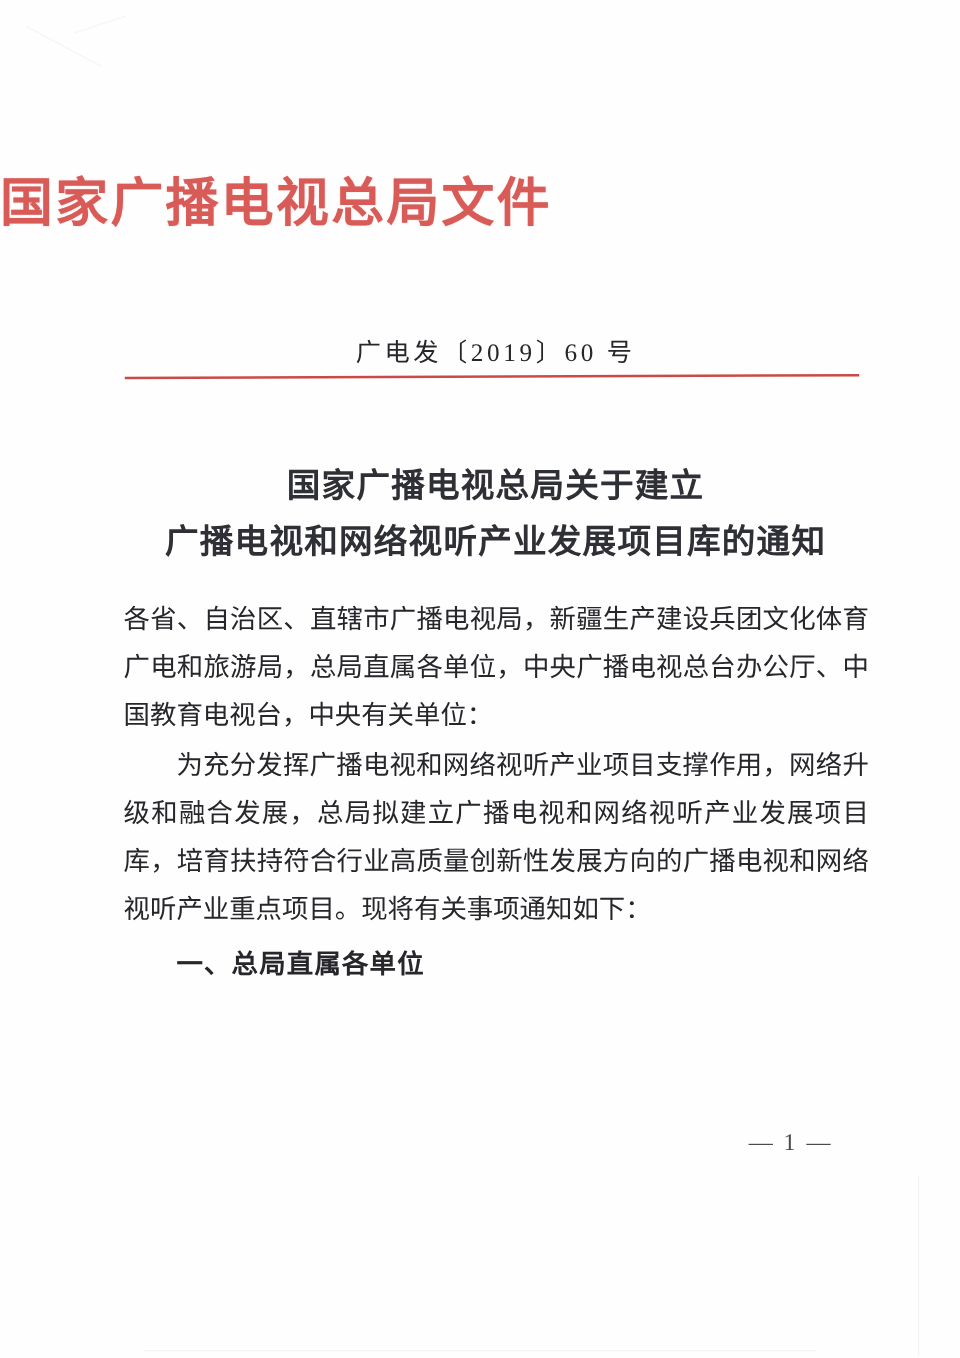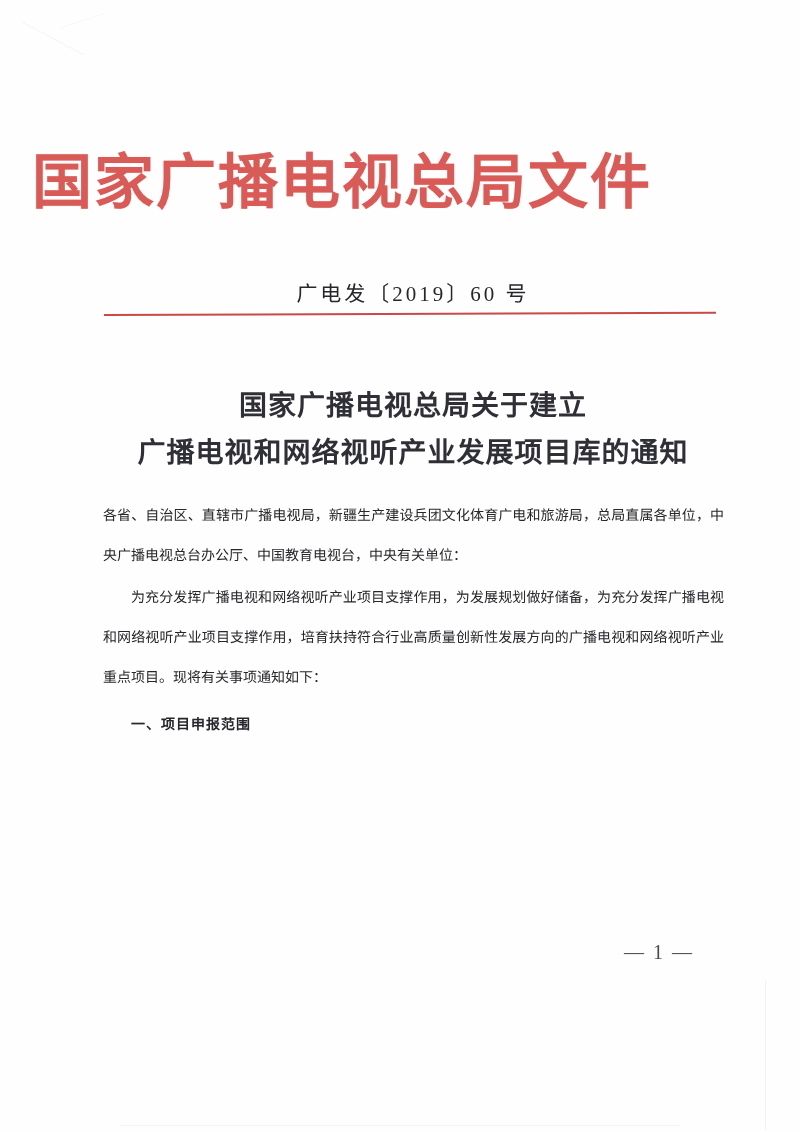--- a/index.html
+++ b/index.html
@@ -36,22 +36,21 @@
   .artifact-1 { left: 18px; top: 38px; width: 70px; height: 1px; transform: rotate(28deg); opacity: .25; }
   .artifact-2 { left: 60px; top: 20px; width: 46px; height: 1px; transform: rotate(-18deg); opacity: .2; }
   .artifact-3 { right: 34px; top: 980px; width: 1px; height: 150px; opacity: .3; }
   .artifact-4 { left: 120px; bottom: 6px; width: 560px; height: 1px; opacity: .25; }
 
   .letterhead {
     position: absolute;
     top: 133px;
     left: 0;
     width: 684px;
-    text-align: center;
-    font-size: 60px;
+    font-size: 44px;
     font-weight: 700;
     letter-spacing: 2px;
     color: var(--header-red);
     white-space: nowrap;
     text-shadow: 0 0 1px rgba(217, 91, 87, 0.45);
   }
   .doc-number {
     position: absolute;
     top: 277px;
     left: 0;
@@ -81,21 +80,21 @@
     font-weight: 700;
     line-height: 47px;
     letter-spacing: 1px;
     color: var(--title-color);
   }
   .body-text {
     position: absolute;
     top: 496px;
     left: 103px;
     width: 621px;
-    font-size: 14px;
+    font-size: 22px;
     line-height: 40px;
     text-align: justify;
     color: var(--text-color);
   }
   .body-text p {
     margin: 0;
     padding: 0;
   }
   .para-indent {
     text-indent: 2em;
@@ -135,19 +134,19 @@
 
   <div class="red-rule"></div>
 
   <div class="doc-title">
     <div>国家广播电视总局关于建立</div>
     <div>广播电视和网络视听产业发展项目库的通知</div>
   </div>
 
   <div class="body-text">
     <p class="para-addressees">各省、自治区、直辖市广播电视局，新疆生产建设兵团文化体育广电和旅游局，总局直属各单位，中央广播电视总台办公厅、中国教育电视台，中央有关单位：</p>
-    <p class="para-indent para-intro">为充分发挥广播电视和网络视听产业项目支撑作用，为发展规划做好储备，为充分发挥广播电视和网络视听产业项目支撑作用，培育扶持符合行业高质量创新性发展方向的广播电视和网络视听产业重点项目。现将有关事项通知如下：</p>
-    <p class="section-heading">一、项目申报范围</p>
+    <p class="para-indent para-intro">为充分发挥广播电视和网络视听产业项目支撑作用，网络升级和融合发展，总局拟建立广播电视和网络视听产业发展项目库，培育扶持符合行业高质量创新性发展方向的广播电视和网络视听产业重点项目。现将有关事项通知如下：</p>
+    <p class="section-heading">一、总局直属各单位</p>
   </div>
 
   <div class="page-number">— 1 —</div>
 
 </div>
 
 </body></html>

